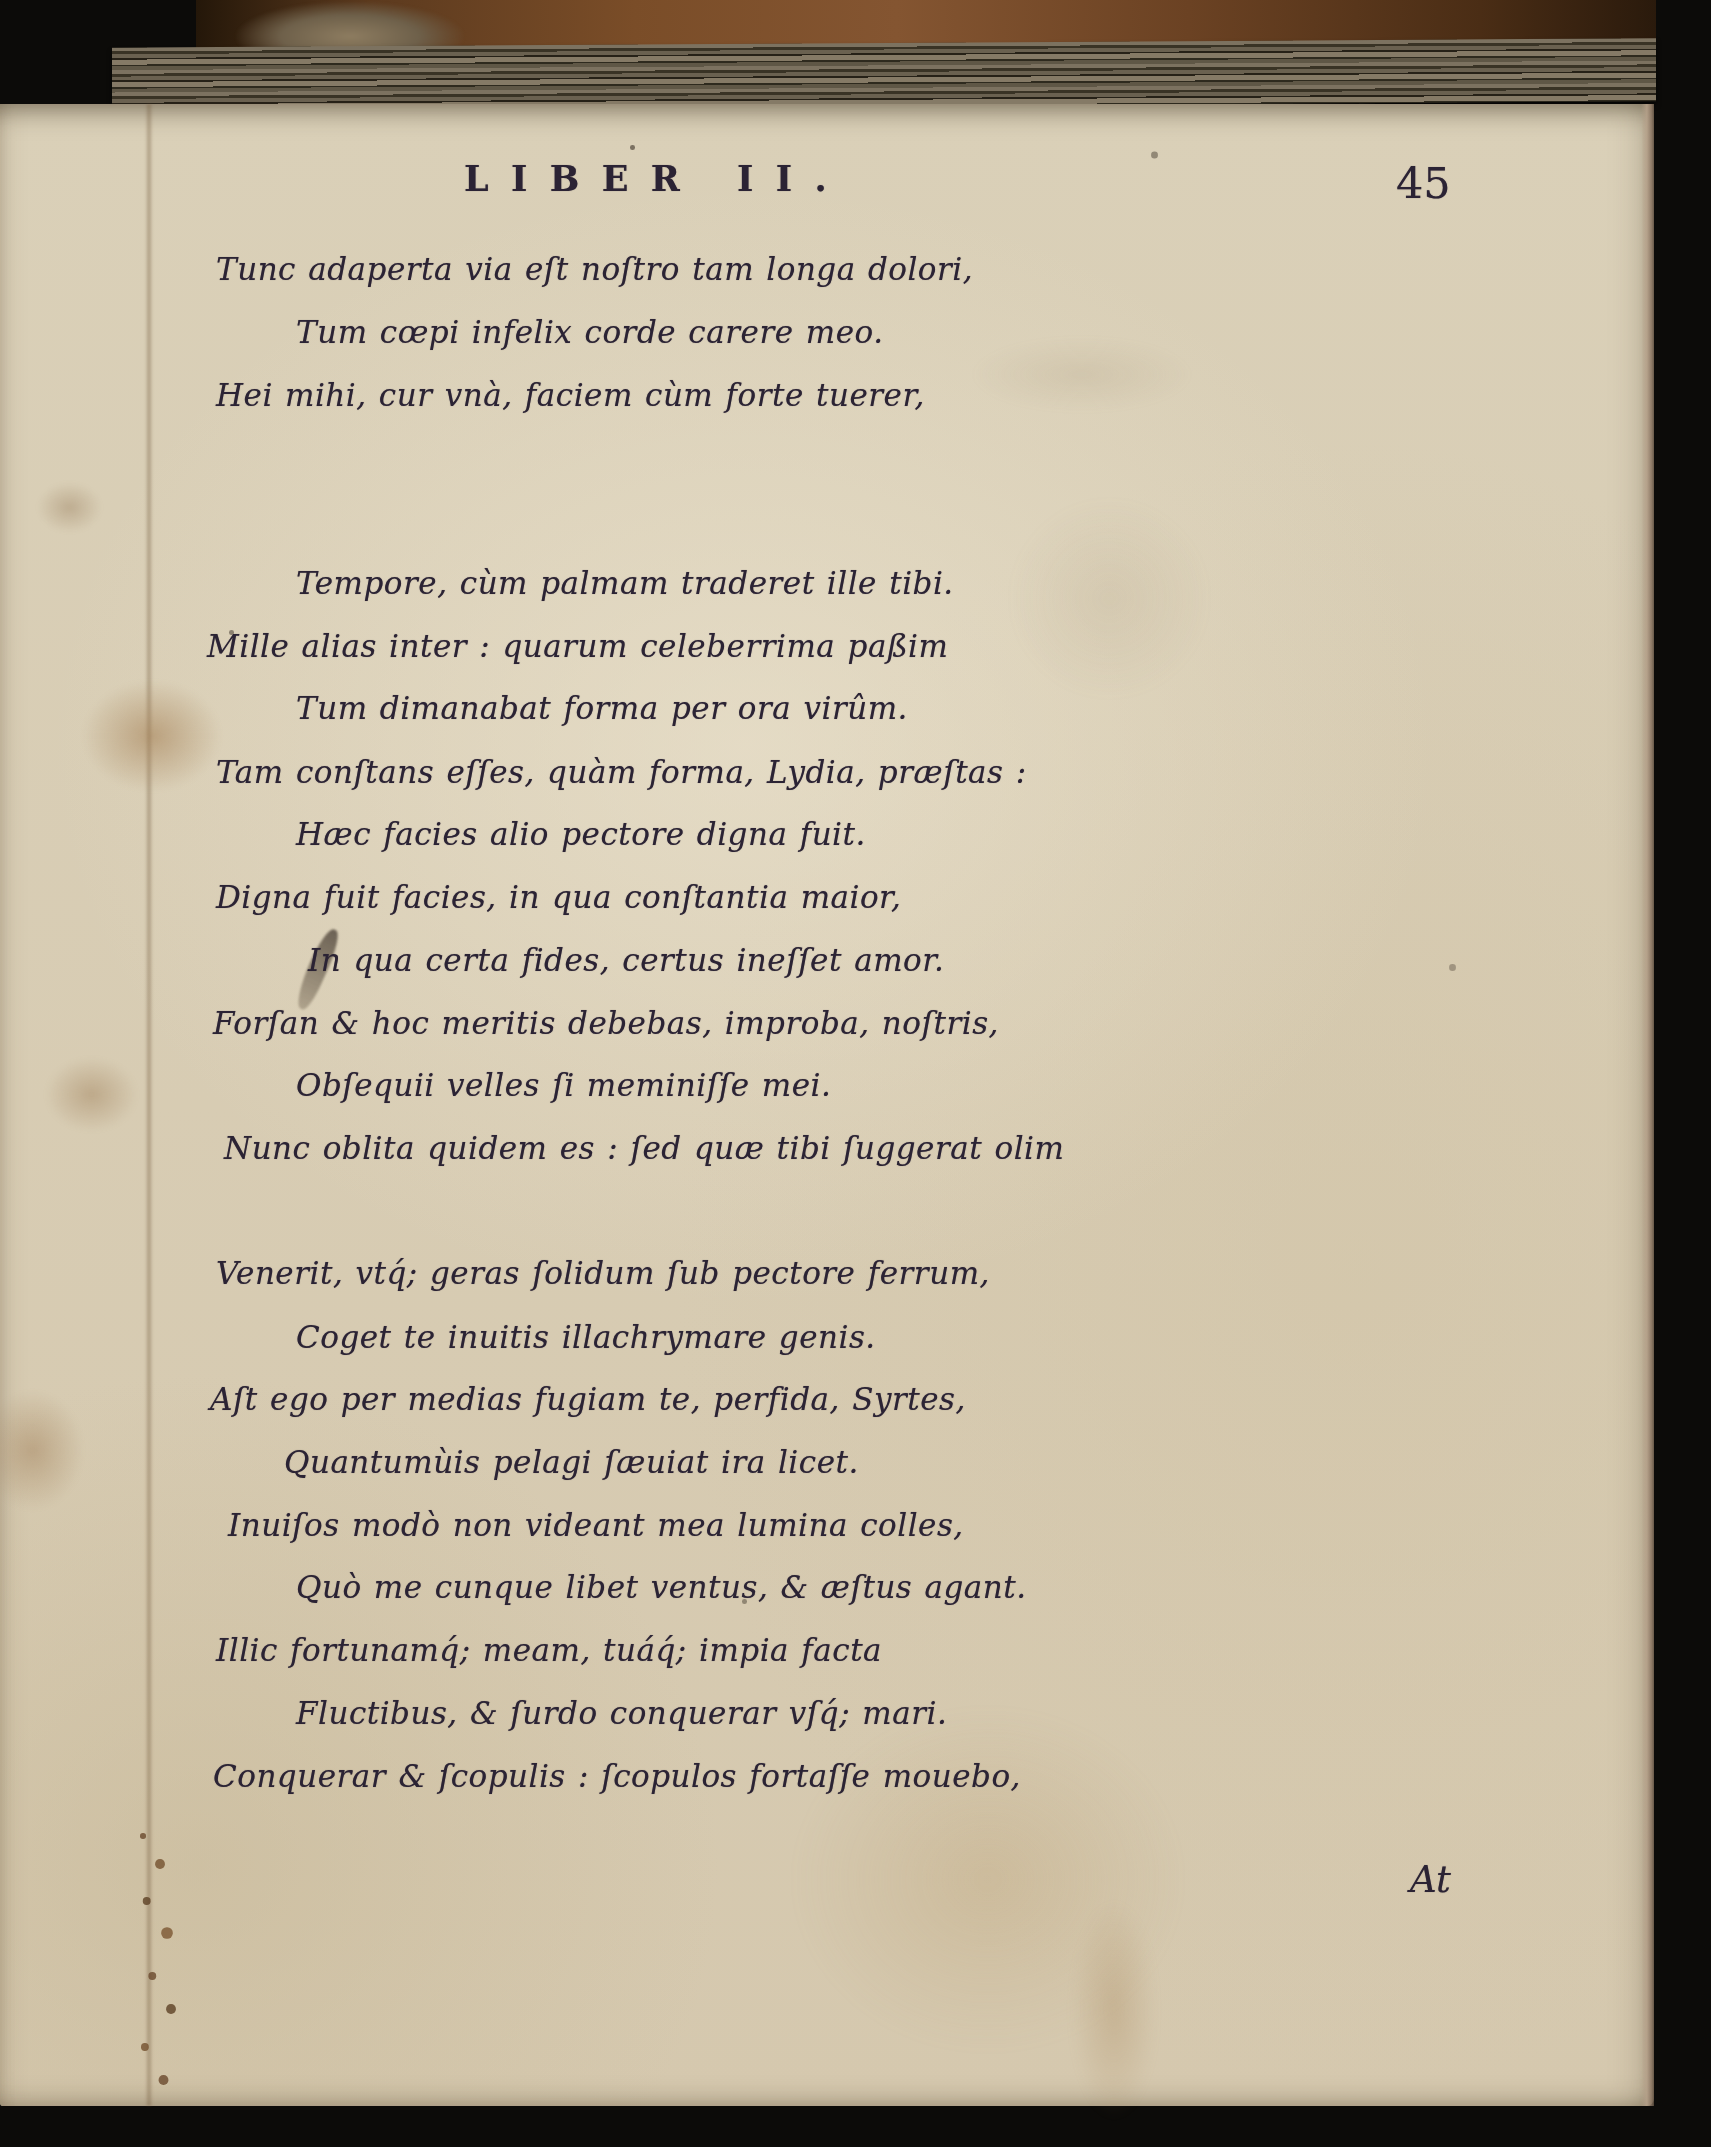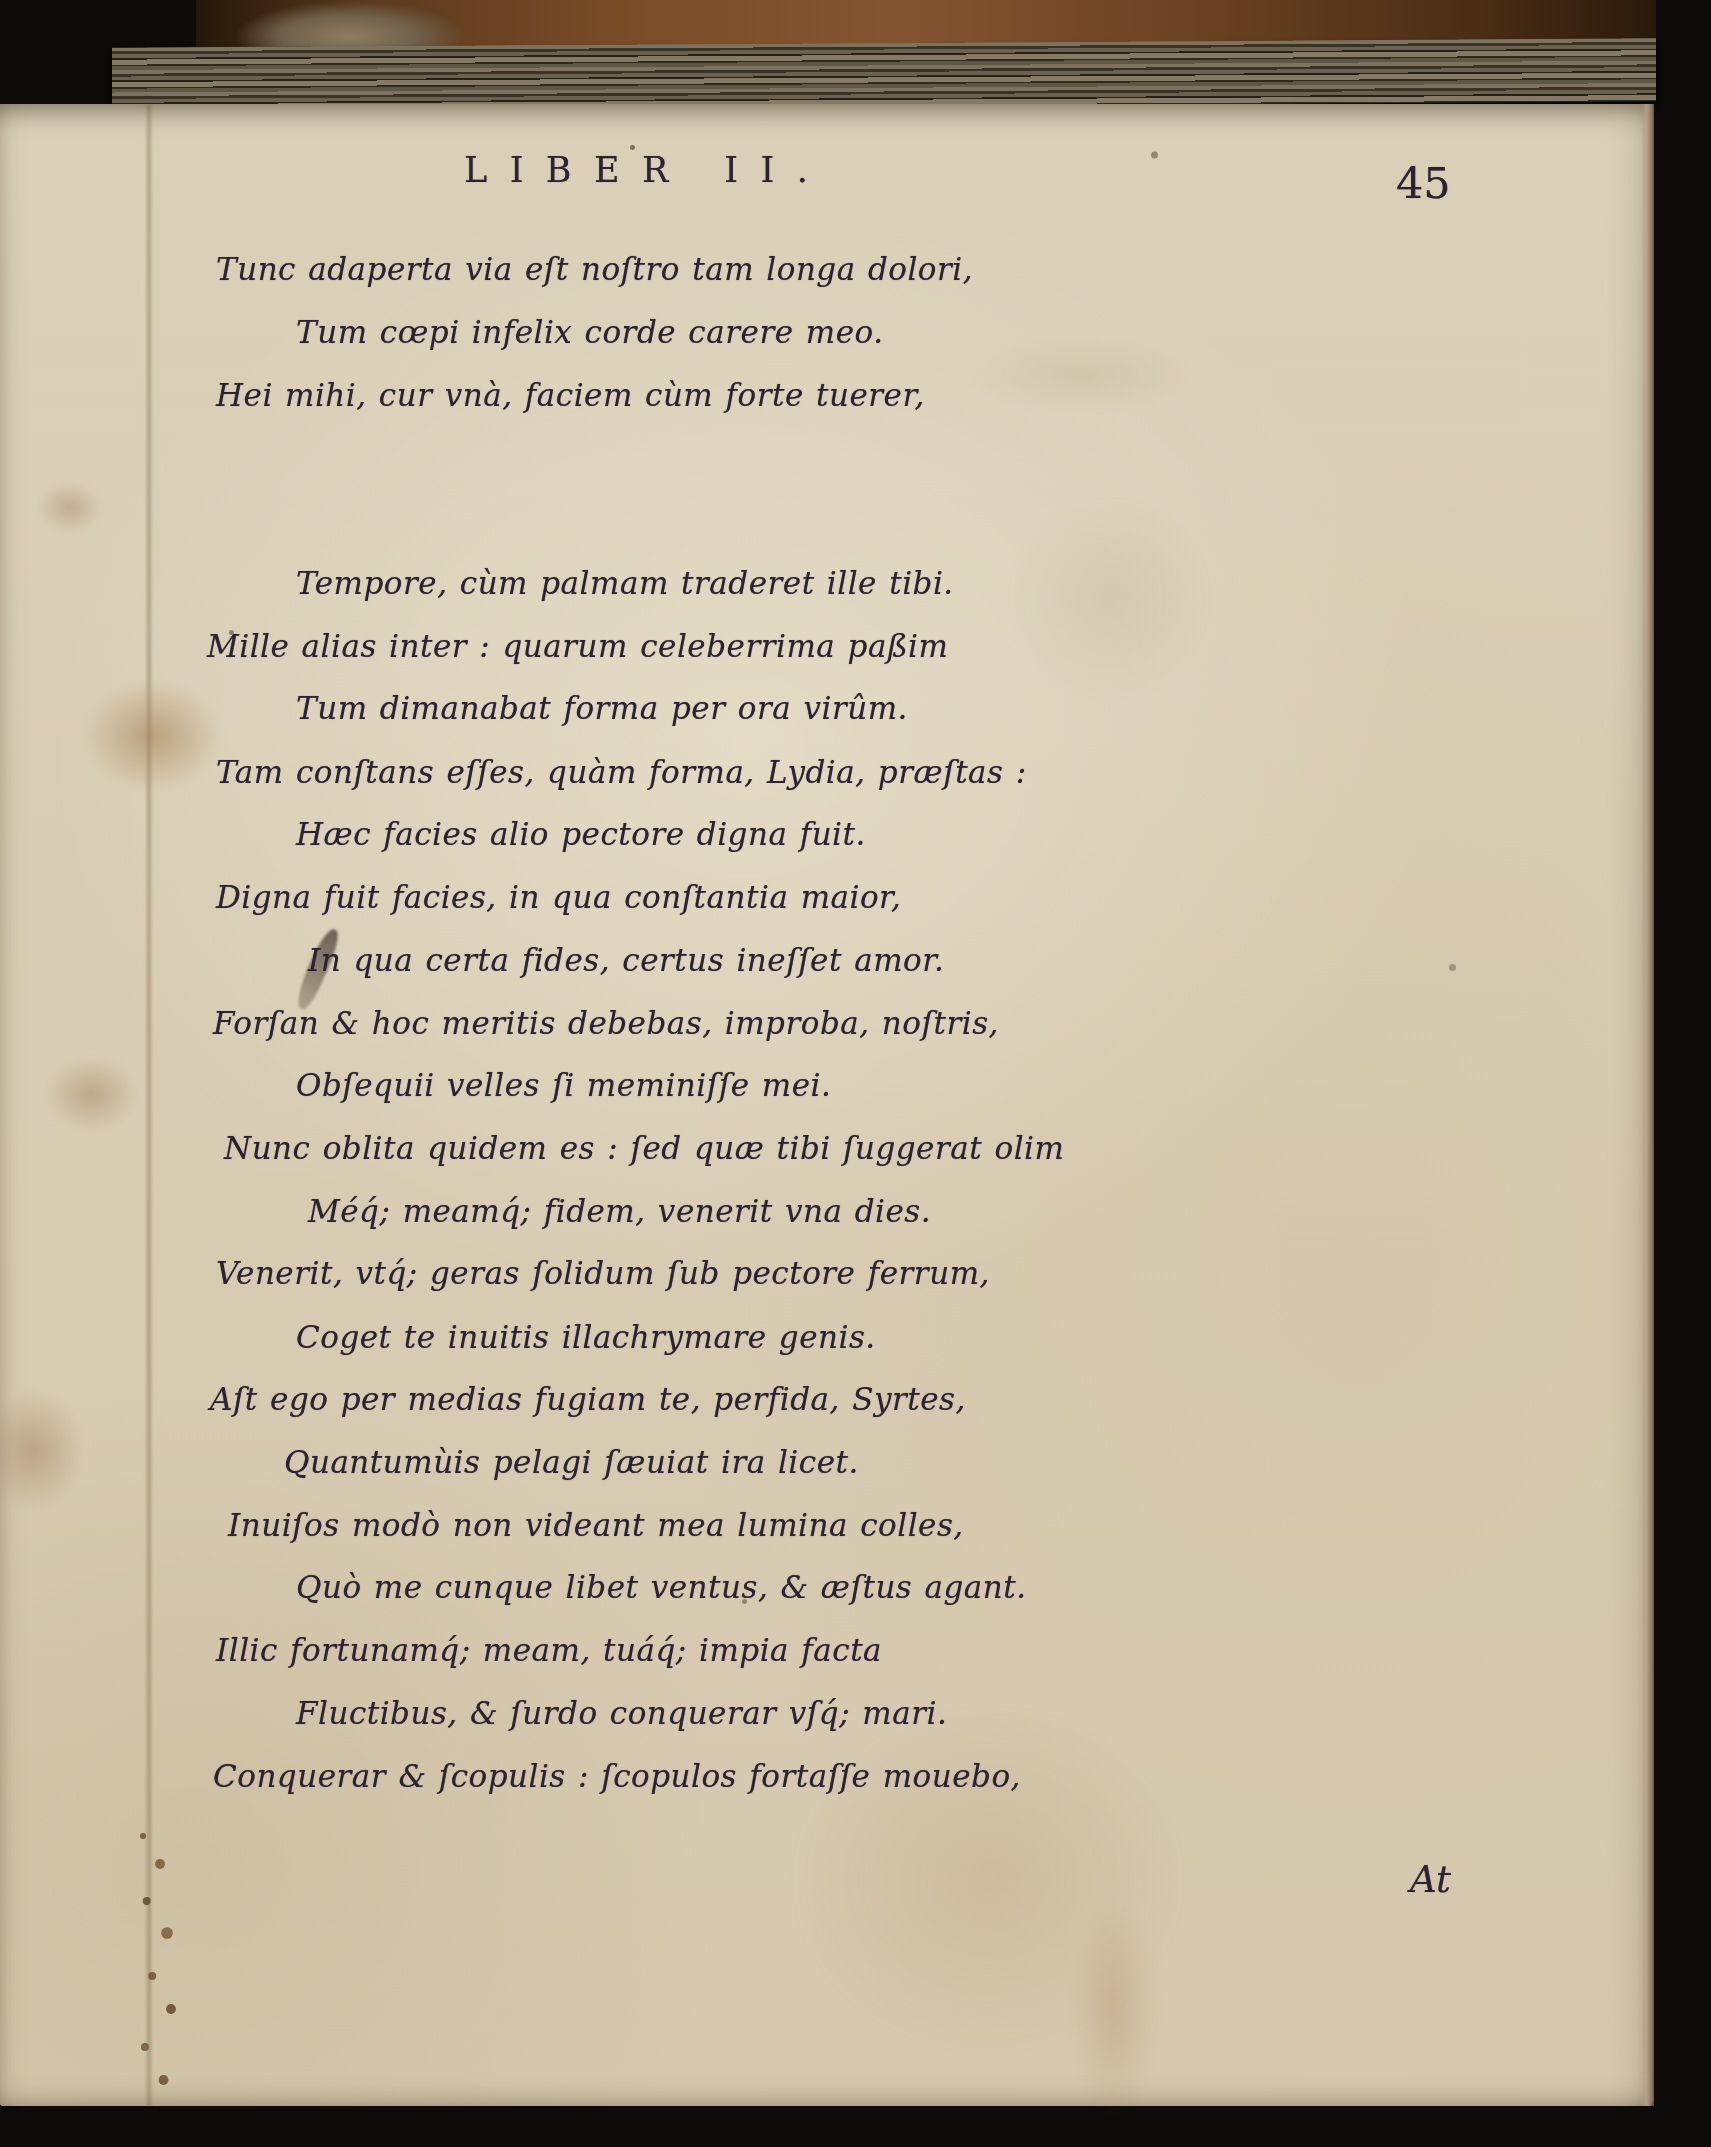--- a/index.html
+++ b/index.html
@@ -87,22 +87,22 @@
     background:radial-gradient(ellipse,rgba(150,130,100,.12),rgba(150,130,100,0) 70%);filter:blur(4.7px);}
   .speck-dots{
     position:absolute;left:630px;top:41px;width:4.7px;height:4.7px;border-radius:50%;
     background:rgba(60,50,40,.6);
     box-shadow:522px 7.5px 0 0.9px rgba(60,50,40,.45), -401px 485px 0 0 rgba(60,50,40,.5),
                820px 820px 0 0.9px rgba(60,50,40,.35), 112px 1454px 0 0 rgba(60,50,40,.45);
   }
   
   .ink{color:#2b2334;}
   .running-title{
-    position:absolute;left:464px;top:46px;
-    font-size:35px;letter-spacing:22.4px;font-weight:normal;
+    position:absolute;left:464px;top:54px;
+    font-size:35px;letter-spacing:22.4px;font-weight:bold;
     text-shadow:0 0 0.9px rgba(43,35,52,.55);
   }
   .folio-number{
     position:absolute;left:1396px;top:54px;font-size:43px;
     text-shadow:0 0 0.9px rgba(43,35,52,.55);
   }
   .poem{position:absolute;left:0;top:0;width:100%;height:100%;}
   .line{
     position:absolute;font-style:italic;font-size:31px;white-space:nowrap;
     letter-spacing:0.5px;word-spacing:1.9px;
@@ -150,21 +150,20 @@
       <div class="line ink" style="top:461px;left:296px">Tempore, cùm palmam traderet ille tibi.</div>
       <div class="line ink" style="top:524px;left:207px">Mille alias inter : quarum celeberrima paßim</div>
       <div class="line ink" style="top:586px;left:296px">Tum dimanabat forma per ora virûm.</div>
       <div class="line ink" style="top:650px;left:216px">Tam conſtans eſſes, quàm forma, Lydia, præſtas :</div>
       <div class="line ink" style="top:712px;left:296px">Hæc facies alio pectore digna fuit.</div>
       <div class="line ink" style="top:775px;left:216px">Digna fuit facies, in qua conſtantia maior,</div>
       <div class="line ink" style="top:838px;left:308px">In qua certa fides, certus ineſſet amor.</div>
       <div class="line ink" style="top:901px;left:213px">Forſan &amp; hoc meritis debebas, improba, noſtris,</div>
       <div class="line ink" style="top:963px;left:296px">Obſequii velles ſi meminiſſe mei.</div>
       <div class="line ink" style="top:1026px;left:224px">Nunc oblita quidem es : ſed quæ tibi ſuggerat olim</div>
-      <div class="line ink" style="top:1089px;left:308px">Méq́; meamq́; fidem, venerit vna dies.</div>
       <div class="line ink" style="top:1151px;left:216px">Venerit, vtq́; geras ſolidum ſub pectore ferrum,</div>
       <div class="line ink" style="top:1215px;left:296px">Coget te inuitis illachrymare genis.</div>
       <div class="line ink" style="top:1277px;left:210px">Aſt ego per medias fugiam te, perfida, Syrtes,</div>
       <div class="line ink" style="top:1340px;left:284px">Quantumùis pelagi ſæuiat ira licet.</div>
       <div class="line ink" style="top:1403px;left:228px">Inuiſos modò non videant mea lumina colles,</div>
       <div class="line ink" style="top:1465px;left:296px">Quò me cunque libet ventus, &amp; æſtus agant.</div>
       <div class="line ink" style="top:1528px;left:216px">Illic fortunamq́; meam, tuáq́; impia facta</div>
       <div class="line ink" style="top:1591px;left:296px">Fluctibus, &amp; ſurdo conquerar vſq́; mari.</div>
       <div class="line ink" style="top:1654px;left:213px">Conquerar &amp; ſcopulis : ſcopulos fortaſſe mouebo,</div>
     </div>

